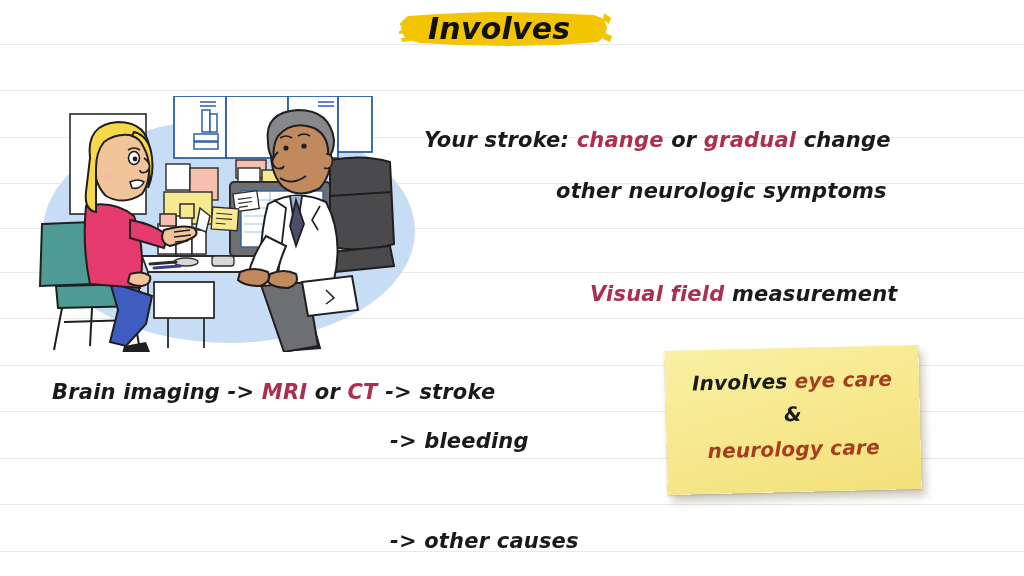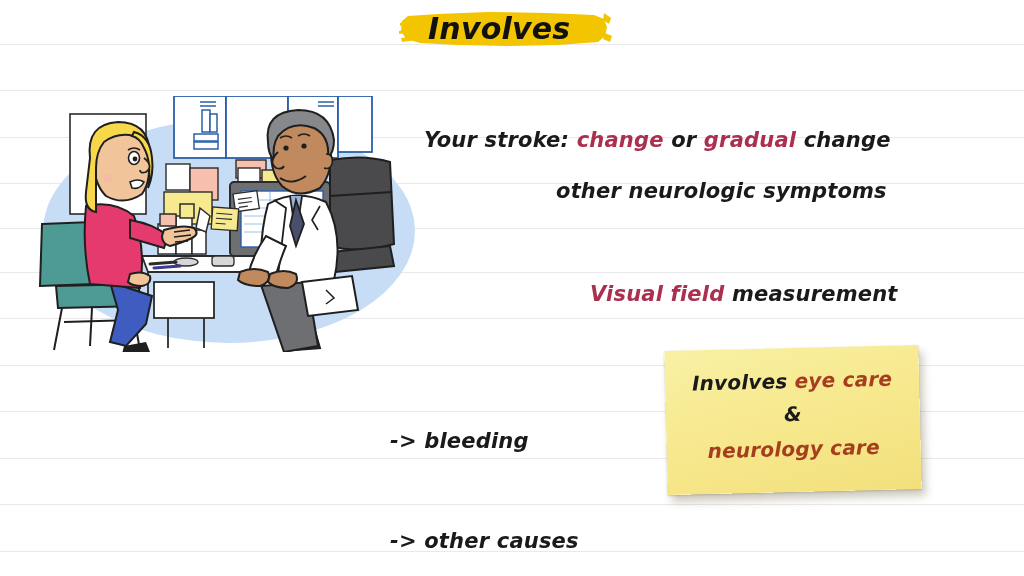--- a/index.html
+++ b/index.html
@@ -301,20 +301,27 @@
     <span>change</span>
   </div>
 
   <div id="line-other-symptoms" class="textline hand">other neurologic symptoms</div>
 
   <div id="line-visual-field" class="textline hand">
     <span class="red">Visual field</span>
     <span>measurement</span>
   </div>
 
+  <div id="line-brain-imaging" class="textline hand">
+    <span>Brain imaging -&gt;</span>
+    <span class="red">MRI</span>
+    <span>or</span>
+    <span class="red">CT</span>
+    <span>-&gt; stroke</span>
+  </div>
 
   <div id="line-bleeding" class="textline hand">-&gt; bleeding</div>
   <div id="line-other-causes" class="textline hand">-&gt; other causes</div>
 
   <div id="sticky-note">
     <div id="note-line-1" class="note-line hand">
       <span>Involves</span>
       <span class="brown">eye care</span>
     </div>
     <div id="note-line-2" class="note-line hand">&amp;</div>

